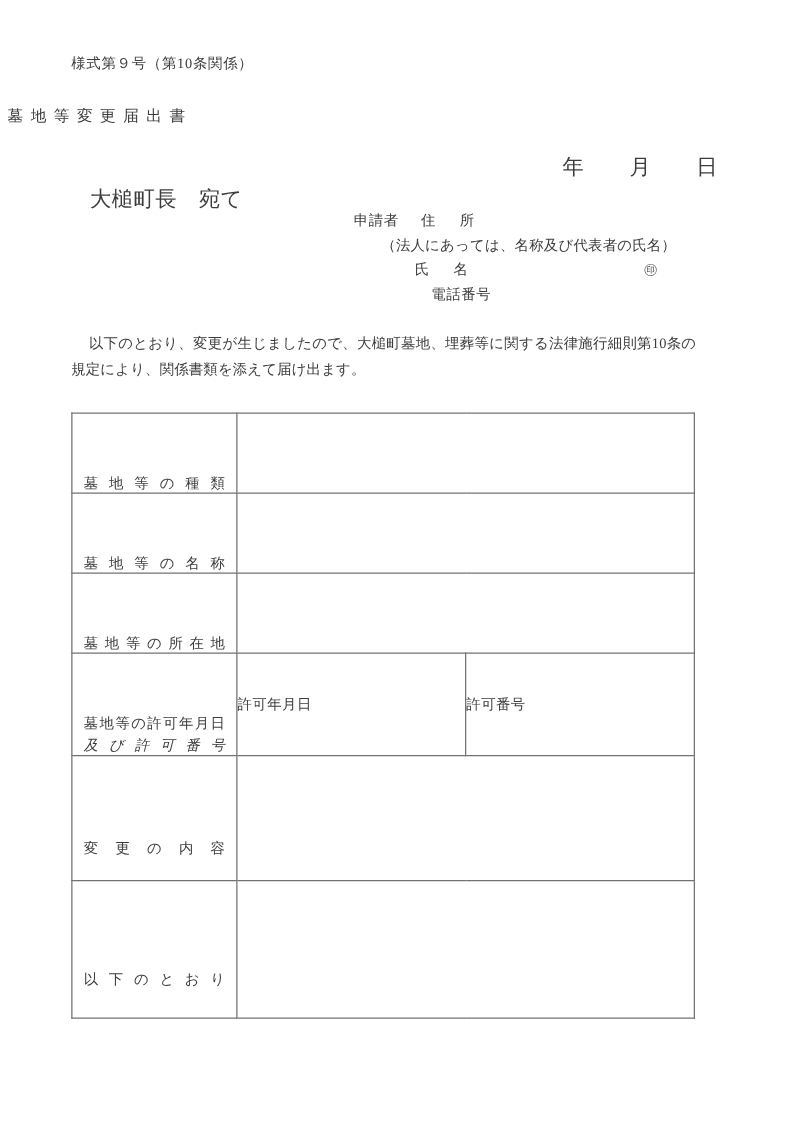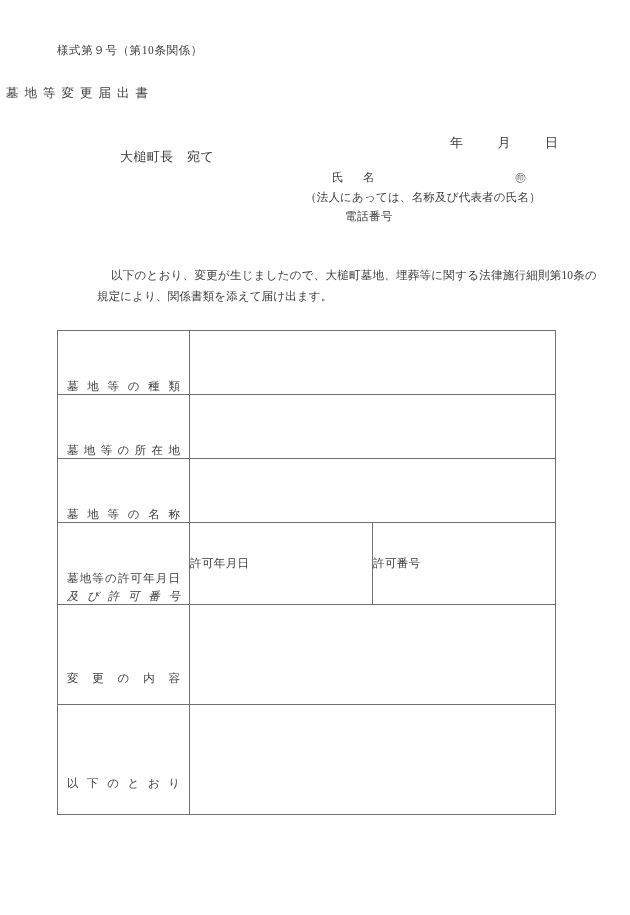--- a/index.html
+++ b/index.html
@@ -43,37 +43,36 @@
     font-size: 12.5px;
     letter-spacing: 6px;
     text-indent: 6px;
     white-space: nowrap;
   }
 
   
   .date-line {
     position: absolute;
     left: 450px;
-    top: 134px;
-    font-size: 13px;
+    top: 122px;
+    font-size: 17px;
     white-space: nowrap;
   }
   .date-line .seg { display: inline-block; }
   .date-line .gap-a { display: inline-block; width: 28px; }
   .date-line .gap-b { display: inline-block; width: 28px; }
 
   
   .addressee {
     position: absolute;
     left: 72px;
     top: 148px;
-    font-size: 13px;
+    font-size: 17px;
     letter-spacing: 0.4px;
     white-space: nowrap;
-    margin-left: 48px;
   }
 
   
   .applicant {
     position: absolute;
     left: 283px;
     top: 168px;
     font-size: 11.5px;
     line-height: 19.5px;
     white-space: nowrap;
@@ -94,21 +93,20 @@
   
   .body-para {
     position: absolute;
     left: 57px;
     top: 265px;
     width: 500px;
     font-size: 11.5px;
     line-height: 21px;
     letter-spacing: 0.15px;
     text-align: justify;
-    margin-left: 40px;
   }
   .body-para .lead { display: inline-block; width: 14px; }
 
   
   .form-table {
     position: absolute;
     left: 57px;
     top: 330px;
     width: 499px;
     border-collapse: collapse;
@@ -161,53 +159,58 @@
     <span class="gap-a"></span>
     <span class="seg">月</span>
     <span class="gap-b"></span>
     <span class="seg">日</span>
   </div>
 
   <div class="addressee">大槌町長　宛て</div>
 
   <div class="applicant">
     <div class="row">
+      <span class="ap-label">申請者</span>
+      <span style="display:inline-block;width:12px;"></span>
+      <span class="ap-field">住　所</span>
+    </div>
+    <div class="row">
+      <span class="corp-note">（法人にあっては、名称及び代表者の氏名）</span>
+    </div>
+    <div class="row">
       <span class="indent-field"></span>
       <span class="ap-field">氏　名</span>
       <span class="seal-mark">㊞</span>
     </div>
     <div class="row">
-      <span class="corp-note">（法人にあっては、名称及び代表者の氏名）</span>
-    </div>
-    <div class="row">
       <span class="tel-row">電話番号</span>
     </div>
   </div>
 
   <div class="body-para"><span class="lead"></span><span>以下のとおり、変更が生じましたので、大槌町墓地、埋葬等に関する法律施行細則第10条の規定により、関係書類を添えて届け出ます。</span></div>
 
   <table class="form-table">
     <tbody>
       <tr class="r-short">
         <td class="lbl">
           <span class="lbl-inner">墓地等の種類</span>
         </td>
         <td class="val" colspan="2"></td>
       </tr>
 
       <tr class="r-short">
         <td class="lbl">
+          <span class="lbl-inner">墓地等の名称</span>
+        </td>
+        <td class="val" colspan="2"></td>
+      </tr>
+
+      <tr class="r-short">
+        <td class="lbl">
           <span class="lbl-inner">墓地等の所在地</span>
-        </td>
-        <td class="val" colspan="2"></td>
-      </tr>
-
-      <tr class="r-short">
-        <td class="lbl">
-          <span class="lbl-inner">墓地等の名称</span>
         </td>
         <td class="val" colspan="2"></td>
       </tr>
 
       <tr class="r-two">
         <td class="lbl">
           <span class="lbl-inner">墓地等の許可年月日</span>
           <span class="lbl-inner">及び許可番号</span>
         </td>
         <td class="val-sub" style="width:183px;">

